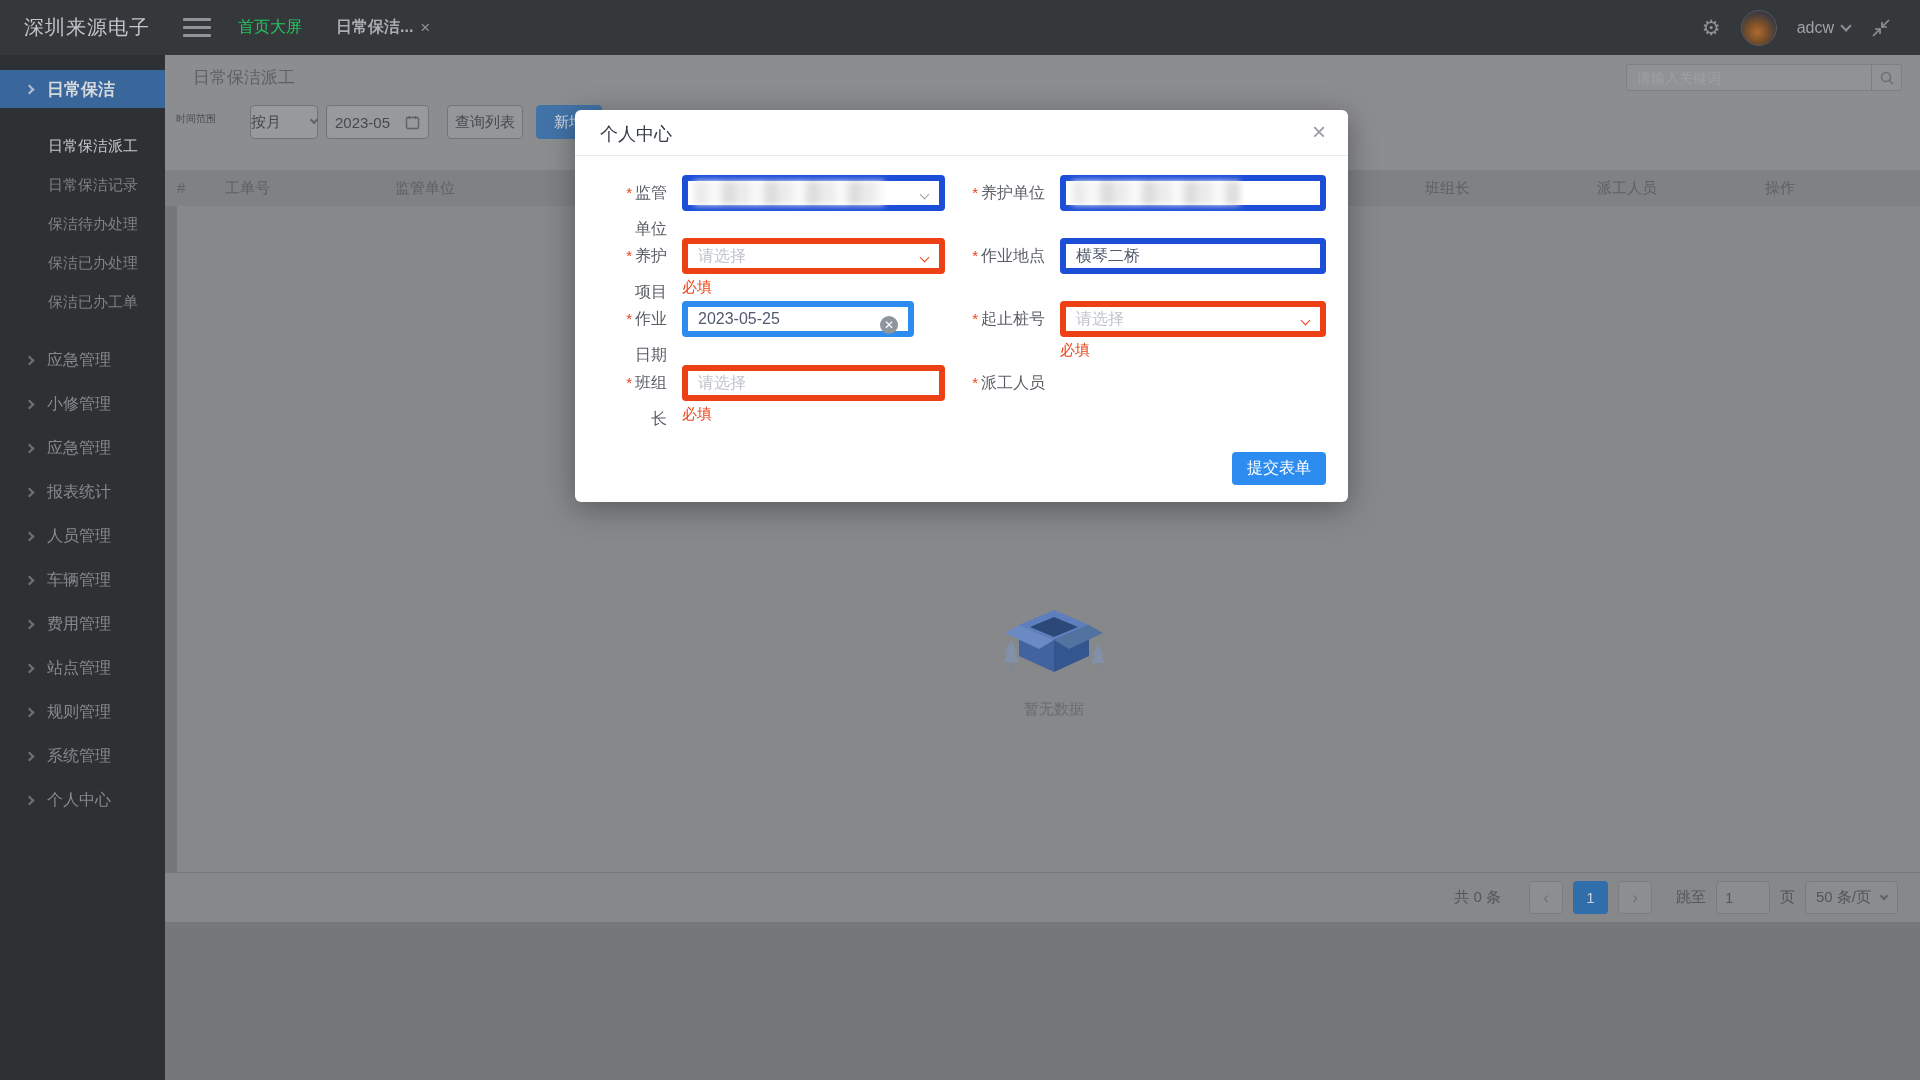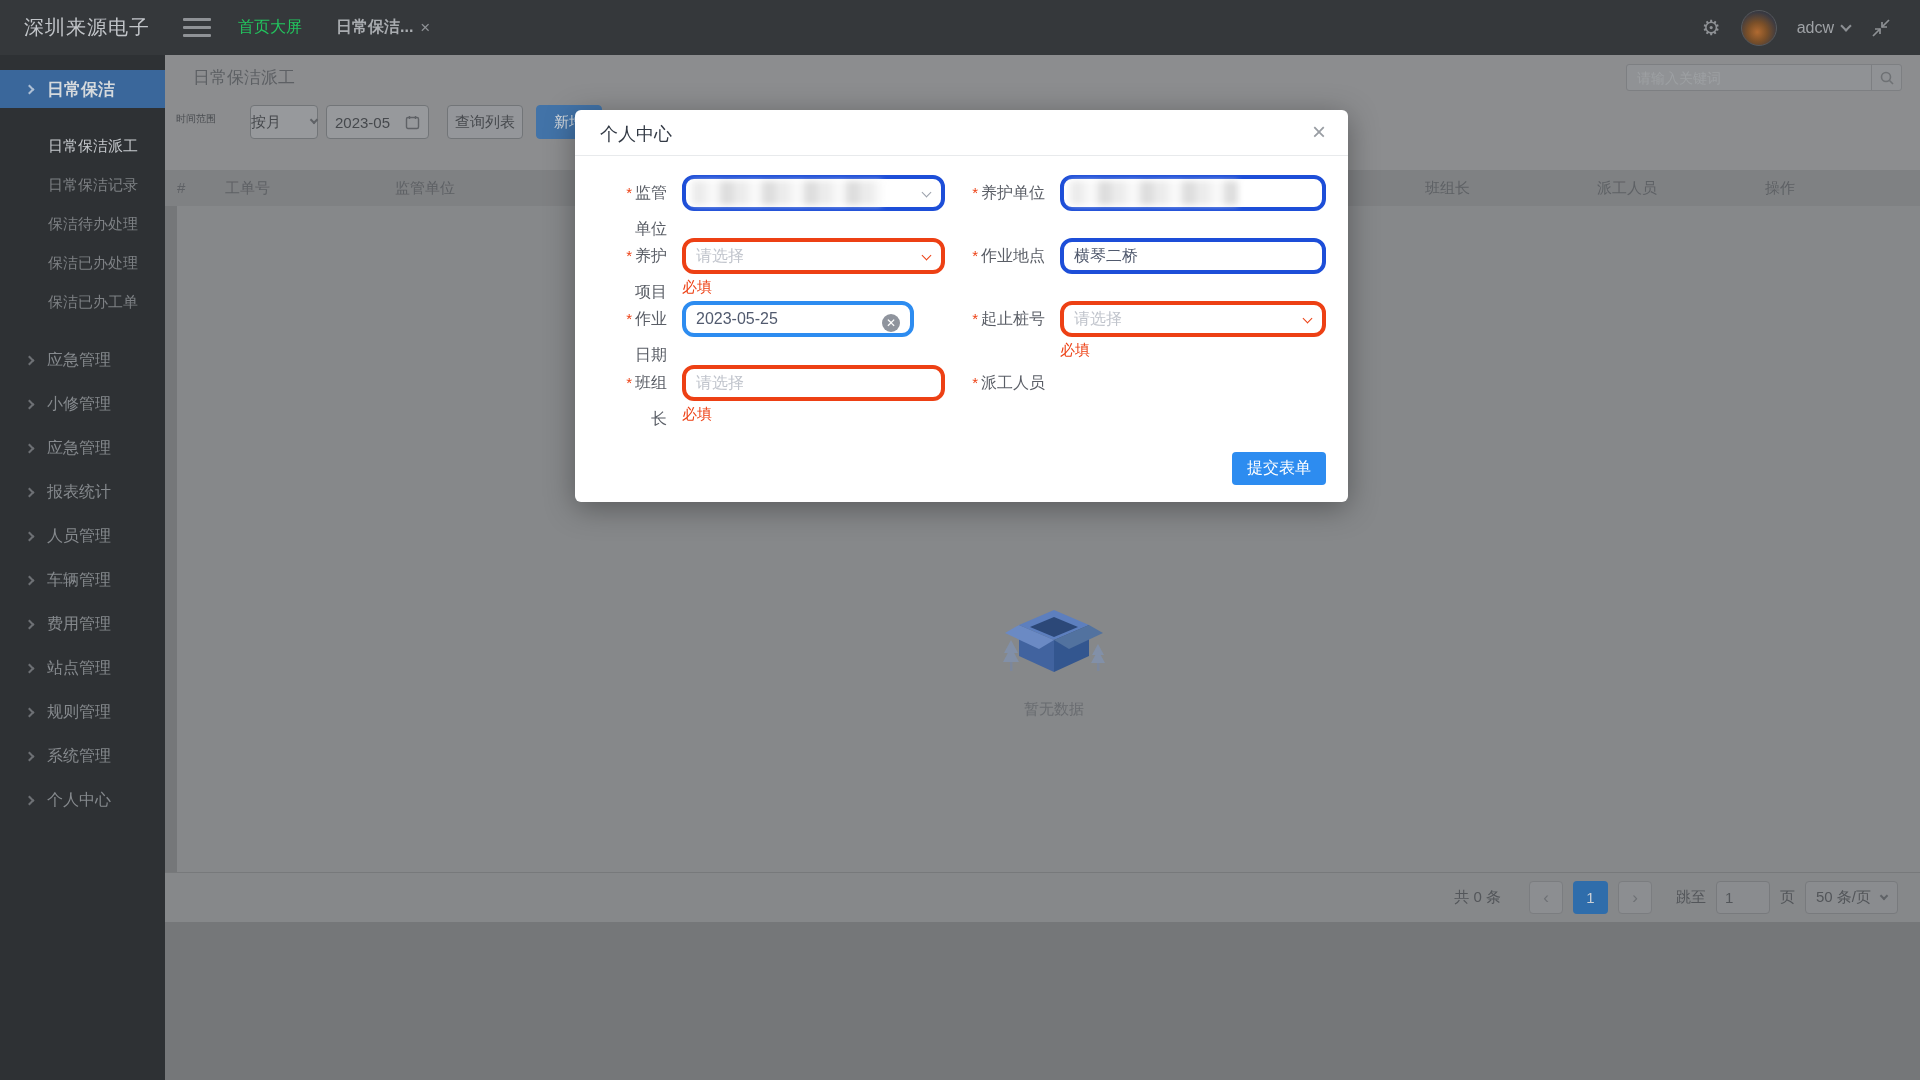--- a/index.html
+++ b/index.html
@@ -93,21 +93,21 @@
     border-radius:6px; box-shadow:0 6px 30px rgba(0,0,0,.35); z-index:10; }
   .m-head { position:absolute; left:0; top:0; width:773px; height:46px; border-bottom:1px solid #e8eaec; }
   .m-title { position:absolute; left:25px; top:12px; font-size:18px; color:#333a45; font-weight:500; }
   .m-close { position:absolute; right:22px; top:10px; font-size:24px; color:#999da3; cursor:pointer; line-height:1; }
 
   .m-label { position:absolute; height:36px; line-height:36px; text-align:right; font-size:16px; color:#5a5e66; }
   .m-label .star { color:#ed4014; margin-right:3px; font-size:15px; }
   .lc1 { left:0; width:92px;padding-left:45px; }
   .lc2 { left:352px; width:118px; }
 
-  .fld { position:absolute; height:36px; border:4px solid #1d4ed8; border-radius:12px; background:#fff;
+  .fld { position:absolute; height:36px; border:6px solid #1d4ed8; border-radius:4px; background:#fff;
     display:flex; align-items:center; font-size:16px; color:#515a6e; }
   .fc1 { left:107px; width:263px; }
   .fc2 { left:485px; width:266px; }
   .fld input { border:none; outline:none; width:100%; height:100%; padding:0 10px; font-size:16px;
     color:#515a6e; background:transparent; border-radius:4px; font-family:inherit; }
   .fld input::placeholder { color:#c0c4cc; }
   .fld-err { border-color:#ed4014; }
   .fld-focus { border-color:#2d8cf0; }
   .sel-ph { padding-left:10px; color:#c0c4cc; flex:1; }
   .sel-chev { position:absolute; right:11px; top:14px; width:7px; height:7px; color:#9ba1ab;

